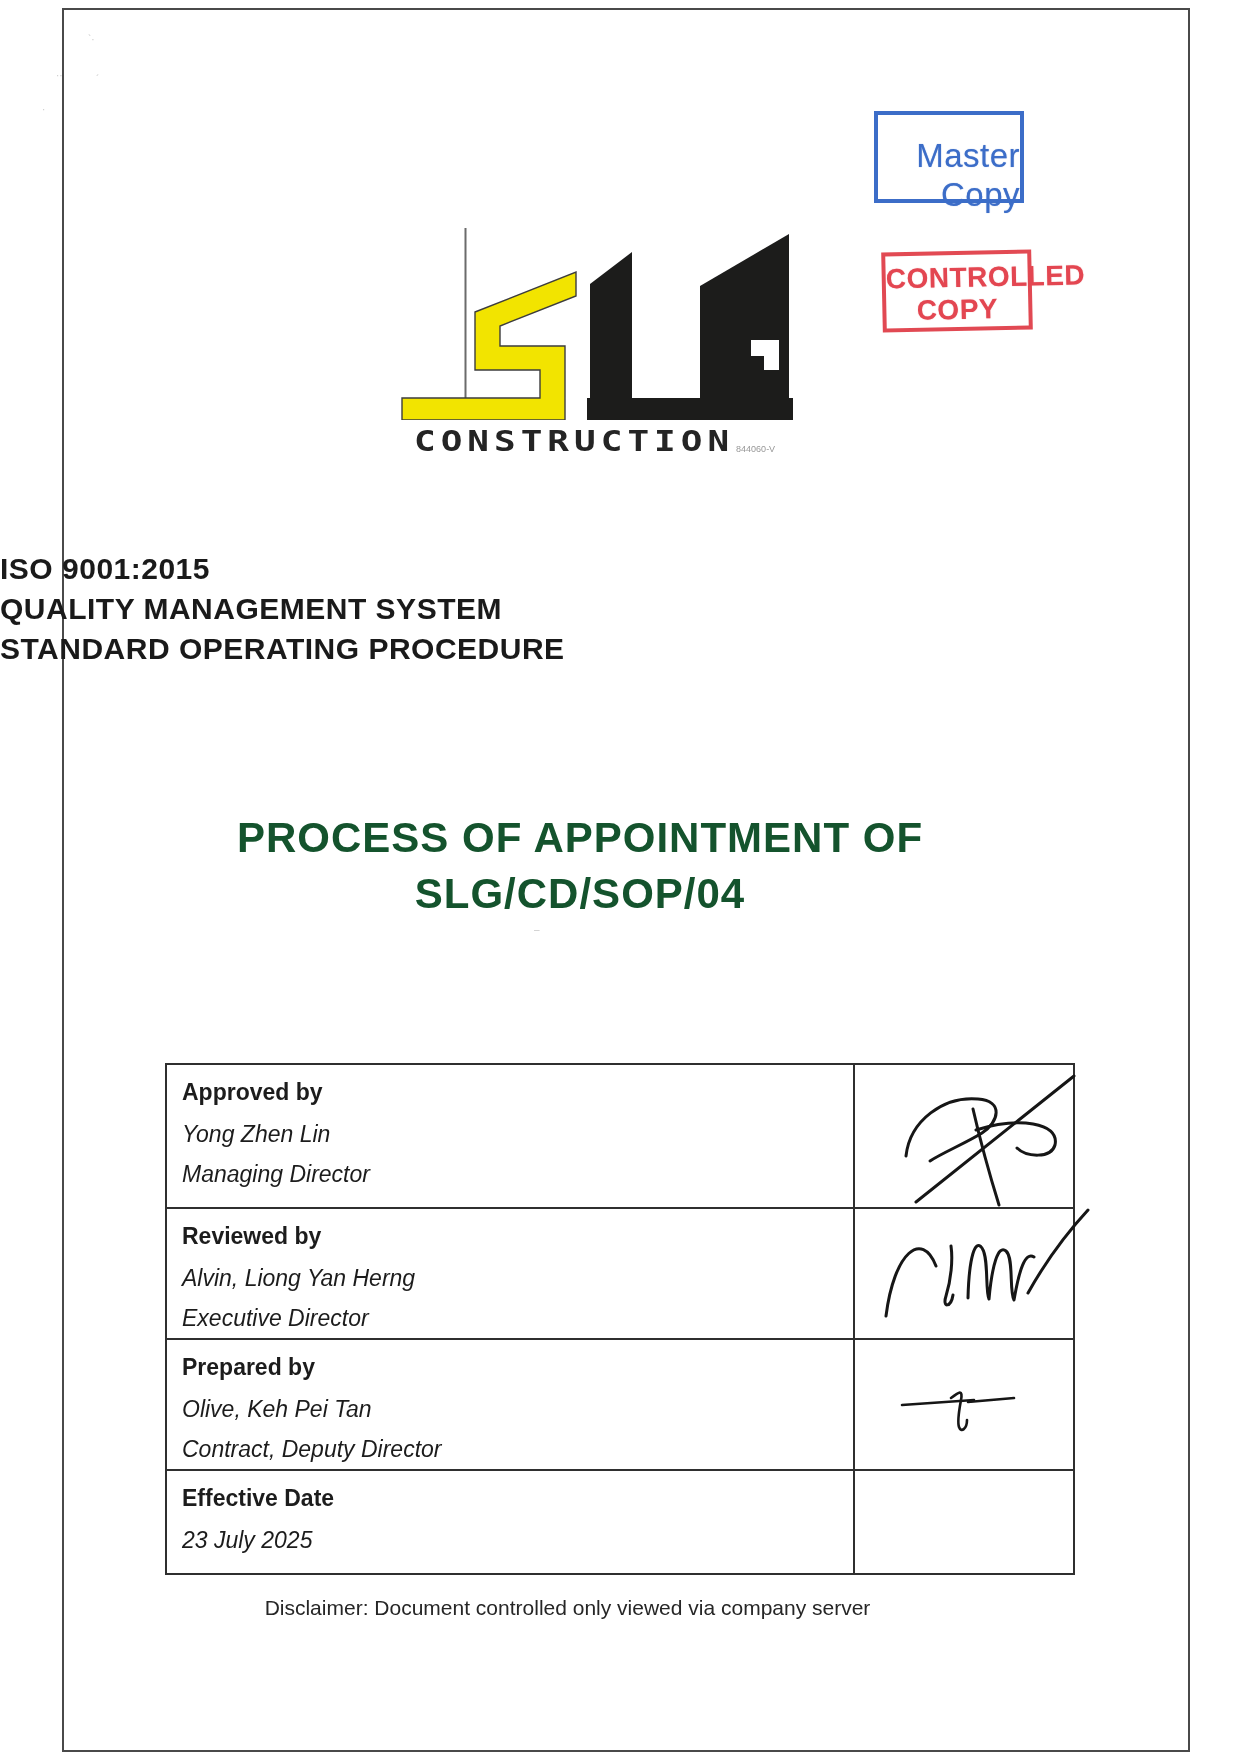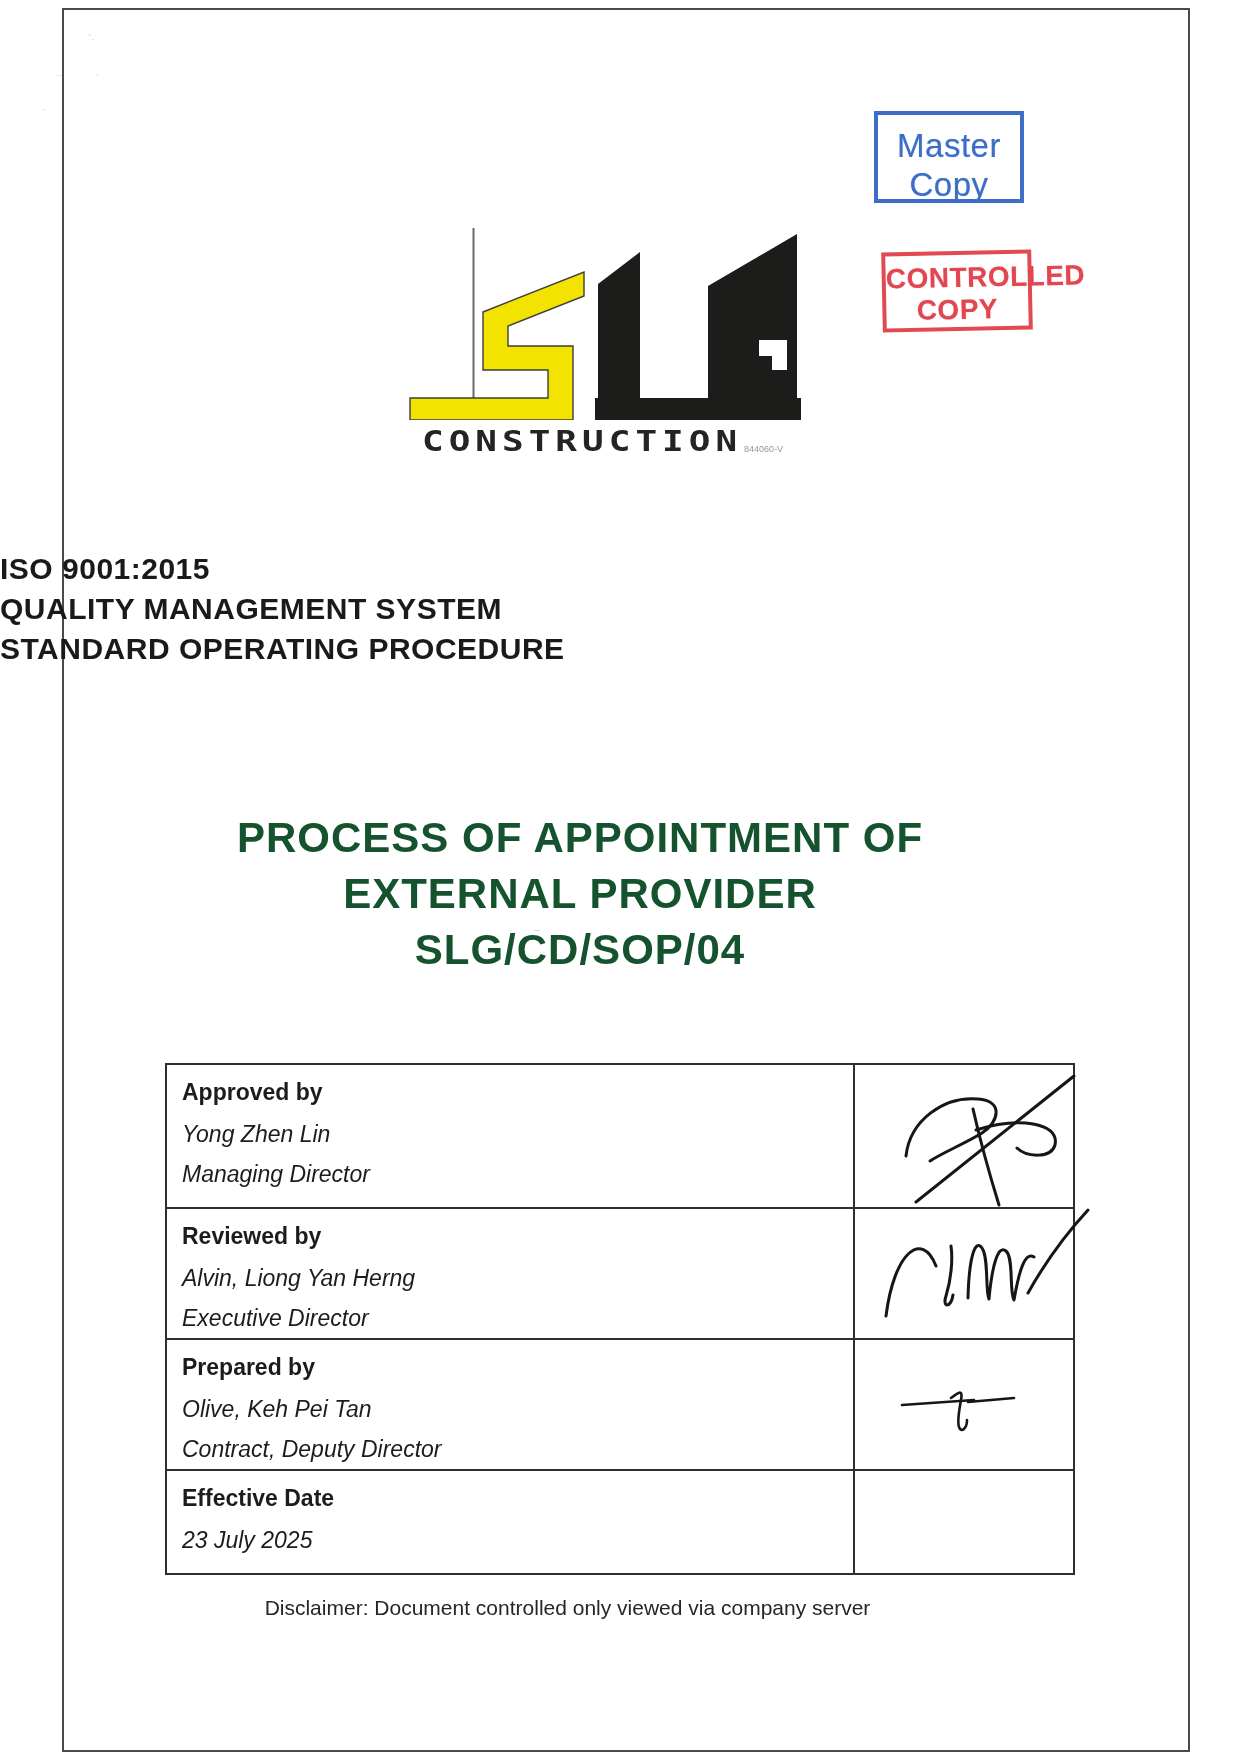--- a/index.html
+++ b/index.html
@@ -9,32 +9,32 @@
     background:#ffffff; color:#1c1c1c;
     font-family:"Liberation Sans", sans-serif;
   }
   .page-border {
     position:absolute; left:62px; top:8px; width:1128px; height:1744px;
     border:2px solid #4a4a4a;
   }
   
   .stamp-master {
     position:absolute; left:874px; top:111px; width:150px; height:92px;
-    border:4px solid #2e63c4; color:#2e63c4; text-align:center;
-    font-size:33px; line-height:39px; padding-top:11px; letter-spacing:.5px;
+    border:4px solid #2e63c4; color:#2e63c4; text-align:right;
+    font-size:33px; line-height:39px; padding-top:21px; letter-spacing:.5px;
     text-shadow:0 0 1px rgba(46,99,196,.55); opacity:.93;
   }
   .stamp-controlled {
     position:absolute; left:882px; top:251px; width:150px; height:80px;
     border:4px solid #e0404a; color:#e23d48; text-align:center; font-weight:bold;
     font-size:28px; line-height:32px; padding-top:7px; letter-spacing:.5px;
     transform:rotate(-1.2deg); text-shadow:0 0 1px rgba(226,61,72,.5); opacity:.95;
   }
   
-  .logo-wrap { position:absolute; left:360px; top:212px; width:445px; height:252px; }
+  .logo-wrap { position:absolute; left:352px; top:212px; width:445px; height:252px; }
   .logo-text-row { display:flex; align-items:flex-end; margin-left:62px; margin-top:-8px; }
   .logo-construction {
     font-family:"DejaVu Sans Mono", monospace; font-weight:bold; font-size:36px;
     letter-spacing:5px; color:#242424; transform:scaleY(.8); transform-origin:bottom left;
     white-space:nowrap;
   }
   .logo-reg { font-size:9px; color:#979797; margin-left:2px; margin-bottom:3px; letter-spacing:0;margin-top:8px; }
   
   .heading {
     position:absolute; left:0; top:549px; width:1158px; 
@@ -114,21 +114,20 @@
 </div>
 
 <div class="heading">
   <div>ISO 9001:2015</div>
   <div>QUALITY MANAGEMENT SYSTEM</div>
   <div>STANDARD OPERATING PROCEDURE</div>
 </div>
 
 <div class="doc-title">
   <div>PROCESS OF APPOINTMENT OF</div>
-  <div>EXTERNAL PROVIDER</div>
   <div>SLG/CD/SOP/04</div>
 </div>
 
 <table class="approval">
   <tbody>
       <tr class="r1">
     <td>
       <div class="cell-label">Approved by</div>
       <div class="cell-name">Yong Zhen Lin</div>
       <div class="cell-role">Managing Director</div>

